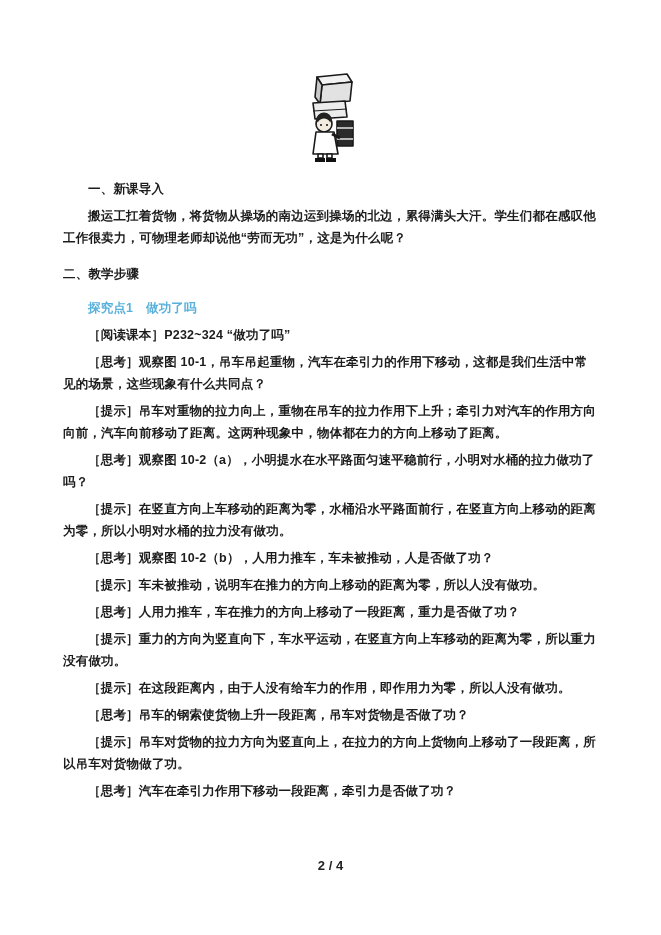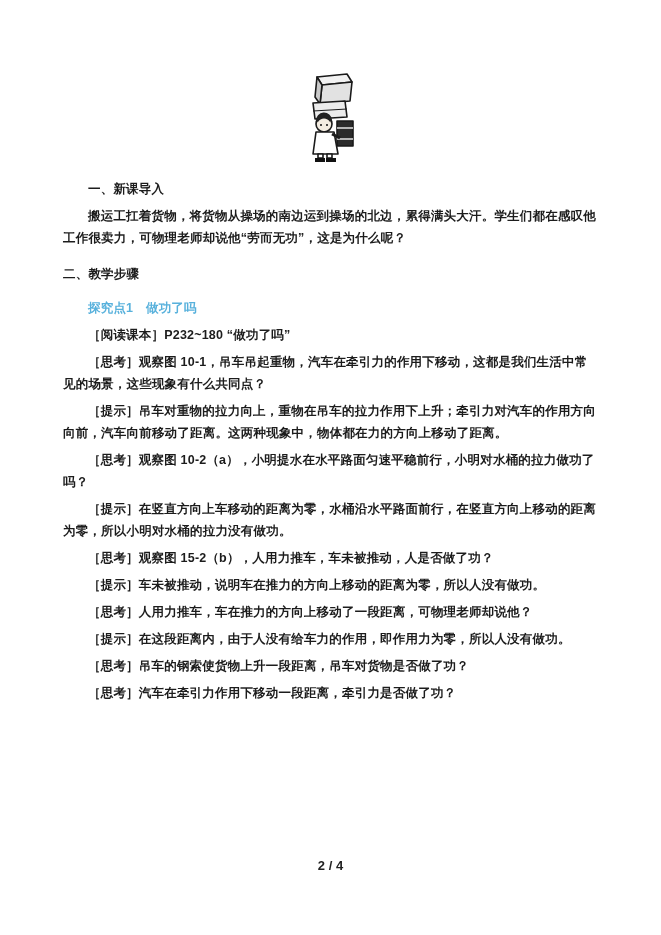--- a/index.html
+++ b/index.html
@@ -66,28 +66,30 @@
         <path d="M33,86 h10 v4 h-10 z" fill="#111111" stroke="none"></path>
       </g>
     </svg>
   </div>
 
   <div class="content">
     <p class="h1">一、新课导入</p>
     <p class="para">搬运工扛着货物，将货物从操场的南边运到操场的北边，累得满头大汗。学生们都在感叹他工作很卖力，可物理老师却说他“劳而无功”，这是为什么呢？</p>
     <p class="h2">二、教学步骤</p>
     <p class="explore">探究点1　做功了吗</p>
-    <p class="para">［阅读课本］P232~180 “做功了吗”</p>
+    <p class="para">［阅读课本］P232~324 “做功了吗”</p>
     <p class="para">［思考］观察图 10-1，吊车吊起重物，汽车在牵引力的作用下移动，这都是我们生活中常见的场景，这些现象有什么共同点？</p>
     <p class="para">［提示］吊车对重物的拉力向上，重物在吊车的拉力作用下上升；牵引力对汽车的作用方向向前，汽车向前移动了距离。这两种现象中，物体都在力的方向上移动了距离。</p>
     <p class="para">［思考］观察图 10-2（a），小明提水在水平路面匀速平稳前行，小明对水桶的拉力做功了吗？</p>
     <p class="para">［提示］在竖直方向上车移动的距离为零，水桶沿水平路面前行，在竖直方向上移动的距离为零，所以小明对水桶的拉力没有做功。</p>
-    <p class="para">［思考］观察图 15-2（b），人用力推车，车未被推动，人是否做了功？</p>
+    <p class="para">［思考］观察图 10-2（b），人用力推车，车未被推动，人是否做了功？</p>
     <p class="para">［提示］车未被推动，说明车在推力的方向上移动的距离为零，所以人没有做功。</p>
-    <p class="para">［思考］人用力推车，车在推力的方向上移动了一段距离，可物理老师却说他？</p>
+    <p class="para">［思考］人用力推车，车在推力的方向上移动了一段距离，重力是否做了功？</p>
+    <p class="para">［提示］重力的方向为竖直向下，车水平运动，在竖直方向上车移动的距离为零，所以重力没有做功。</p>
     <p class="para">［提示］在这段距离内，由于人没有给车力的作用，即作用力为零，所以人没有做功。</p>
     <p class="para">［思考］吊车的钢索使货物上升一段距离，吊车对货物是否做了功？</p>
+    <p class="para">［提示］吊车对货物的拉力方向为竖直向上，在拉力的方向上货物向上移动了一段距离，所以吊车对货物做了功。</p>
     <p class="para">［思考］汽车在牵引力作用下移动一段距离，牵引力是否做了功？</p>
   </div>
 
   <div class="footer">2 / 4</div>
 
 </div>
 
 </body></html>

